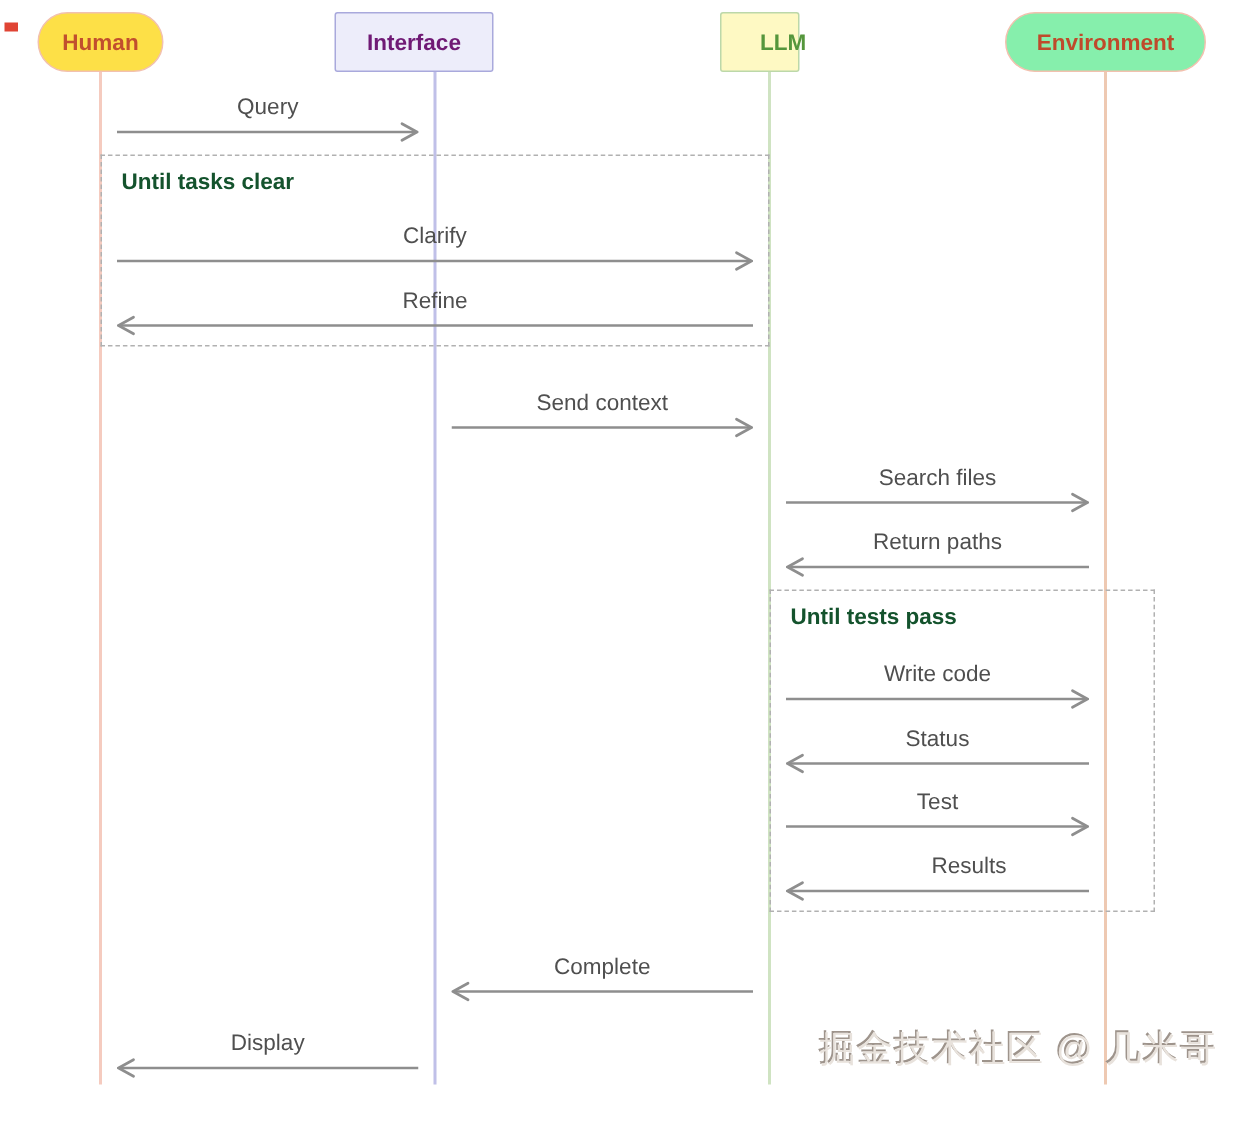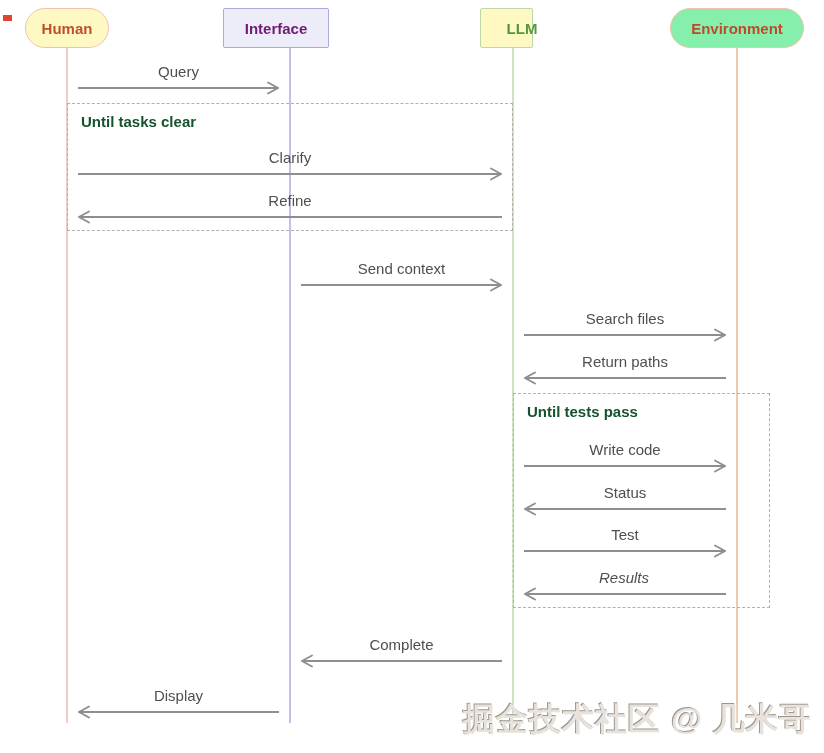--- a/index.html
+++ b/index.html
@@ -22,39 +22,39 @@
   .loopbox .loop-label {
     position:absolute; left:13px; top:9px; font-size:15px; font-weight:bold; color:#14532d;
     white-space:nowrap;
   }
   .msg-label {
     position:absolute; transform:translateX(-50%); font-size:15px; color:#4f4f4f;
     white-space:nowrap; z-index:3;
   }
   .msg-arrow { position:absolute; z-index:3; }
   .watermark {
-    position:absolute; top:698px; right:12px;
-    font-size:32px; font-weight:bold; letter-spacing:1px;
+    position:absolute; top:683px; right:12px;
+    font-size:24px; font-weight:normal; letter-spacing:1px;
     color:#e8e2dc;
     text-shadow:-1px -1px 0 #9e948c, 1px 1px 1px #ffffff;
     z-index:5; white-space:nowrap;
   }
   .red-mark {
     position:absolute; left:3px; top:15px; width:9px; height:6px;
     background:#e04434; z-index:5;
   }
 </style>
 </head>
 <body>
 
 <div class="canvas">
   <div class="red-mark"></div>
   <div id="diagram-layer">
       <div class="lifeline" style="left: 66px; top: 48px; height: 675px; background: rgb(245, 203, 191);"></div>
-      <div class="actor pill" style="left: 25px; width: 84px; background: #fef9c3; border: 1.5px solid rgb(242, 193, 175); color: rgb(193, 79, 46);">Human</div>
+      <div class="actor pill" style="left: 25px; width: 84px; background: #fde047; border: 1.5px solid rgb(242, 193, 175); color: rgb(193, 79, 46);">Human</div>
       <div class="lifeline" style="left: 289px; top: 48px; height: 675px; background: rgb(192, 192, 232);"></div>
       <div class="actor rect" style="left: 223px; width: 106px; background: rgb(237, 237, 250); border: 1.5px solid rgb(169, 169, 220); color: #701a75;">Interface</div>
       <div class="lifeline" style="left: 512px; top: 48px; height: 675px; background: rgb(207, 227, 194);"></div>
       <div class="actor rect" style="left: 479.5px; width: 53px; background: #fef9c3; border: 1.5px solid rgb(188, 216, 169); color: rgb(85, 150, 60); padding-left: 32px;">LLM</div>
       <div class="lifeline" style="left: 736px; top: 48px; height: 675px; background: rgb(238, 201, 178);"></div>
       <div class="actor pill" style="left: 670px; width: 134px; background: #86efac; border: 1.5px solid rgb(242, 193, 175); color: rgb(191, 74, 43);">Environment</div>
       <div class="loopbox" style="left: 67px; top: 103px; width: 446px; height: 128px;">
         <span class="loop-label">Until tasks clear</span>
       </div>
       <div class="loopbox" style="left: 513px; top: 393px; width: 257px; height: 215px;">
@@ -98,21 +98,21 @@
       <div class="msg-label" style="left: 625px; top: 484px;">Status</div>
       <svg class="msg-arrow" width="202" height="14" style="left: 524px; top: 502px;">
         <line x1="2" x2="202" y1="7" y2="7" stroke="#8e8e8e" stroke-width="1.8"></line>
         <path d="M 11 1.5 L 1 7 L 11 12.5" fill="none" stroke="#8e8e8e" stroke-width="1.8" stroke-linecap="round"></path>
       </svg>
       <div class="msg-label" style="left: 625px; top: 526px;">Test</div>
       <svg class="msg-arrow" width="202" height="14" style="left: 524px; top: 544px;">
         <line x1="0" x2="200" y1="7" y2="7" stroke="#8e8e8e" stroke-width="1.8"></line>
         <path d="M 191 1.5 L 201 7 L 191 12.5" fill="none" stroke="#8e8e8e" stroke-width="1.8" stroke-linecap="round"></path>
       </svg>
-      <div class="msg-label" style="left: 624px; top: 569px; font-style: italic;">Results</div>
+      <div class="msg-label" style="left: 646px; top: 569px;">Results</div>
       <svg class="msg-arrow" width="202" height="14" style="left: 524px; top: 587px;">
         <line x1="2" x2="202" y1="7" y2="7" stroke="#8e8e8e" stroke-width="1.8"></line>
         <path d="M 11 1.5 L 1 7 L 11 12.5" fill="none" stroke="#8e8e8e" stroke-width="1.8" stroke-linecap="round"></path>
       </svg>
       <div class="msg-label" style="left: 401.5px; top: 636px;">Complete</div>
       <svg class="msg-arrow" width="201" height="14" style="left: 301px; top: 654px;">
         <line x1="2" x2="201" y1="7" y2="7" stroke="#8e8e8e" stroke-width="1.8"></line>
         <path d="M 11 1.5 L 1 7 L 11 12.5" fill="none" stroke="#8e8e8e" stroke-width="1.8" stroke-linecap="round"></path>
       </svg>
       <div class="msg-label" style="left: 178.5px; top: 687px;">Display</div>

